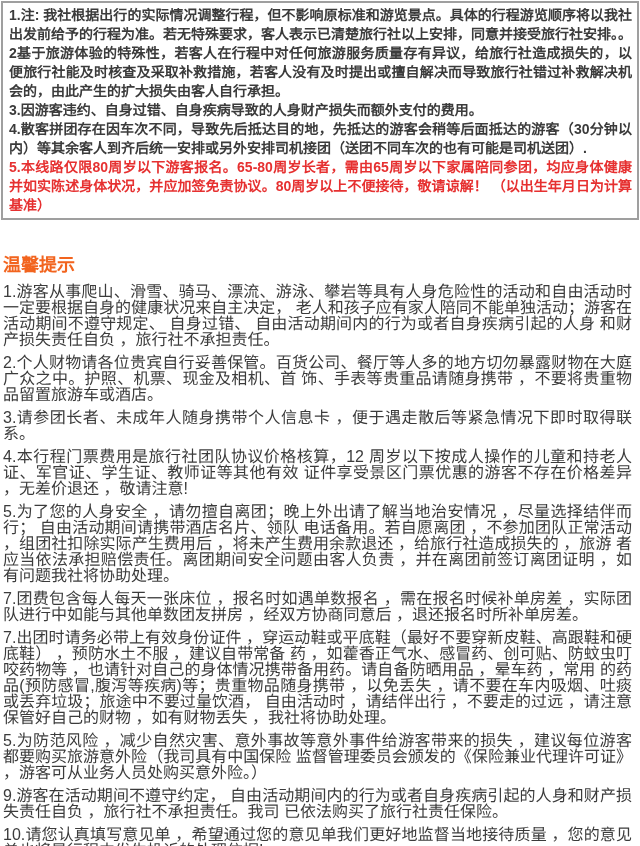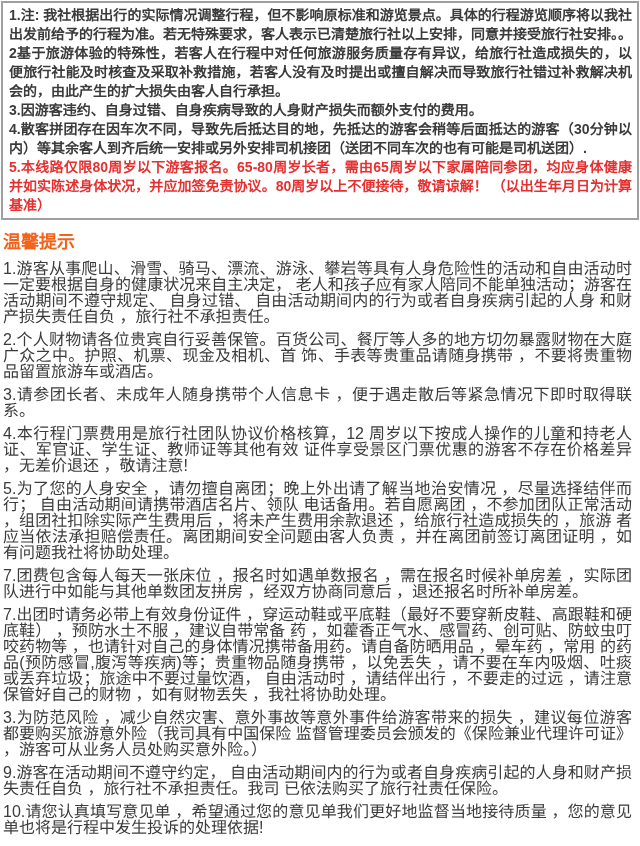--- a/index.html
+++ b/index.html
@@ -31,21 +31,21 @@
     text-align:justify;
     font-weight:bold;
   }
   .notice-box p.red{
     color:var(--warning-red);
   }
   .tips-section{
     padding:0 4px 0 3px;
   }
   .tips-heading{
-    margin:12px 0 9px 0;
+    margin:35px 0 9px 0;
     font-size:18px;
     line-height:20px;
     font-weight:bold;
     color:var(--heading-orange);
   }
   .tips-section p.tip{
     margin:0 4px 7px 0;
     font-size:16px;
     line-height:16px;
     text-align:justify;
@@ -64,17 +64,17 @@
 
 <div class="tips-section">
   <h2 class="tips-heading">温馨提示</h2>
   <p class="tip">1.游客从事爬山、滑雪、骑马、漂流、游泳、攀岩等具有人身危险性的活动和自由活动时一定要根据自身的健康状况来自主决定， 老人和孩子应有家人陪同不能单独活动；游客在活动期间不遵守规定、 自身过错、 自由活动期间内的行为或者自身疾病引起的人身 和财产损失责任自负 ，旅行社不承担责任。</p>
   <p class="tip">2.个人财物请各位贵宾自行妥善保管。百货公司、餐厅等人多的地方切勿暴露财物在大庭广众之中。护照、机票、现金及相机、首 饰、手表等贵重品请随身携带 ，不要将贵重物品留置旅游车或酒店。</p>
   <p class="tip">3.请参团长者、未成年人随身携带个人信息卡 ，便于遇走散后等紧急情况下即时取得联系。</p>
   <p class="tip">4.本行程门票费用是旅行社团队协议价格核算，12 周岁以下按成人操作的儿童和持老人证、军官证、学生证、教师证等其他有效 证件享受景区门票优惠的游客不存在价格差异 ，无差价退还 ，敬请注意!</p>
   <p class="tip">5.为了您的人身安全 ，请勿擅自离团；晚上外出请了解当地治安情况 ，尽量选择结伴而行； 自由活动期间请携带酒店名片、领队 电话备用。若自愿离团 ，不参加团队正常活动 ，组团社扣除实际产生费用后 ，将未产生费用余款退还 ，给旅行社造成损失的 ，旅游 者应当依法承担赔偿责任。离团期间安全问题由客人负责 ，并在离团前签订离团证明 ，如有问题我社将协助处理。</p>
   <p class="tip">7.团费包含每人每天一张床位 ，报名时如遇单数报名 ，需在报名时候补单房差 ，实际团队进行中如能与其他单数团友拼房 ，经双方协商同意后 ，退还报名时所补单房差。</p>
   <p class="tip">7.出团时请务必带上有效身份证件 ，穿运动鞋或平底鞋（最好不要穿新皮鞋、高跟鞋和硬底鞋） ，预防水土不服 ，建议自带常备 药 ，如藿香正气水、感冒药、创可贴、防蚊虫叮咬药物等 ，也请针对自己的身体情况携带备用药。请自备防晒用品 ，晕车药 ，常用 的药品(预防感冒,腹泻等疾病)等；贵重物品随身携带 ，以免丢失 ，请不要在车内吸烟、吐痰或丢弃垃圾；旅途中不要过量饮酒， 自由活动时 ，请结伴出行 ，不要走的过远 ，请注意保管好自己的财物 ，如有财物丢失 ，我社将协助处理。</p>
-  <p class="tip">3.为防范风险 ，减少自然灾害、意外事故等意外事件给游客带来的损失 ，建议每位游客都要购买旅游意外险（我司具有中国保险 监督管理委员会颁发的《保险兼业代理许可证》 ，游客可从业务人员处购买意外险。）</p>
+  <p class="tip">5.为防范风险 ，减少自然灾害、意外事故等意外事件给游客带来的损失 ，建议每位游客都要购买旅游意外险（我司具有中国保险 监督管理委员会颁发的《保险兼业代理许可证》 ，游客可从业务人员处购买意外险。）</p>
   <p class="tip">9.游客在活动期间不遵守约定， 自由活动期间内的行为或者自身疾病引起的人身和财产损失责任自负 ，旅行社不承担责任。我司 已依法购买了旅行社责任保险。</p>
   <p class="tip">10.请您认真填写意见单 ，希望通过您的意见单我们更好地监督当地接待质量 ，您的意见单也将是行程中发生投诉的处理依据!</p>
 
 </div>
 
 </body></html>

